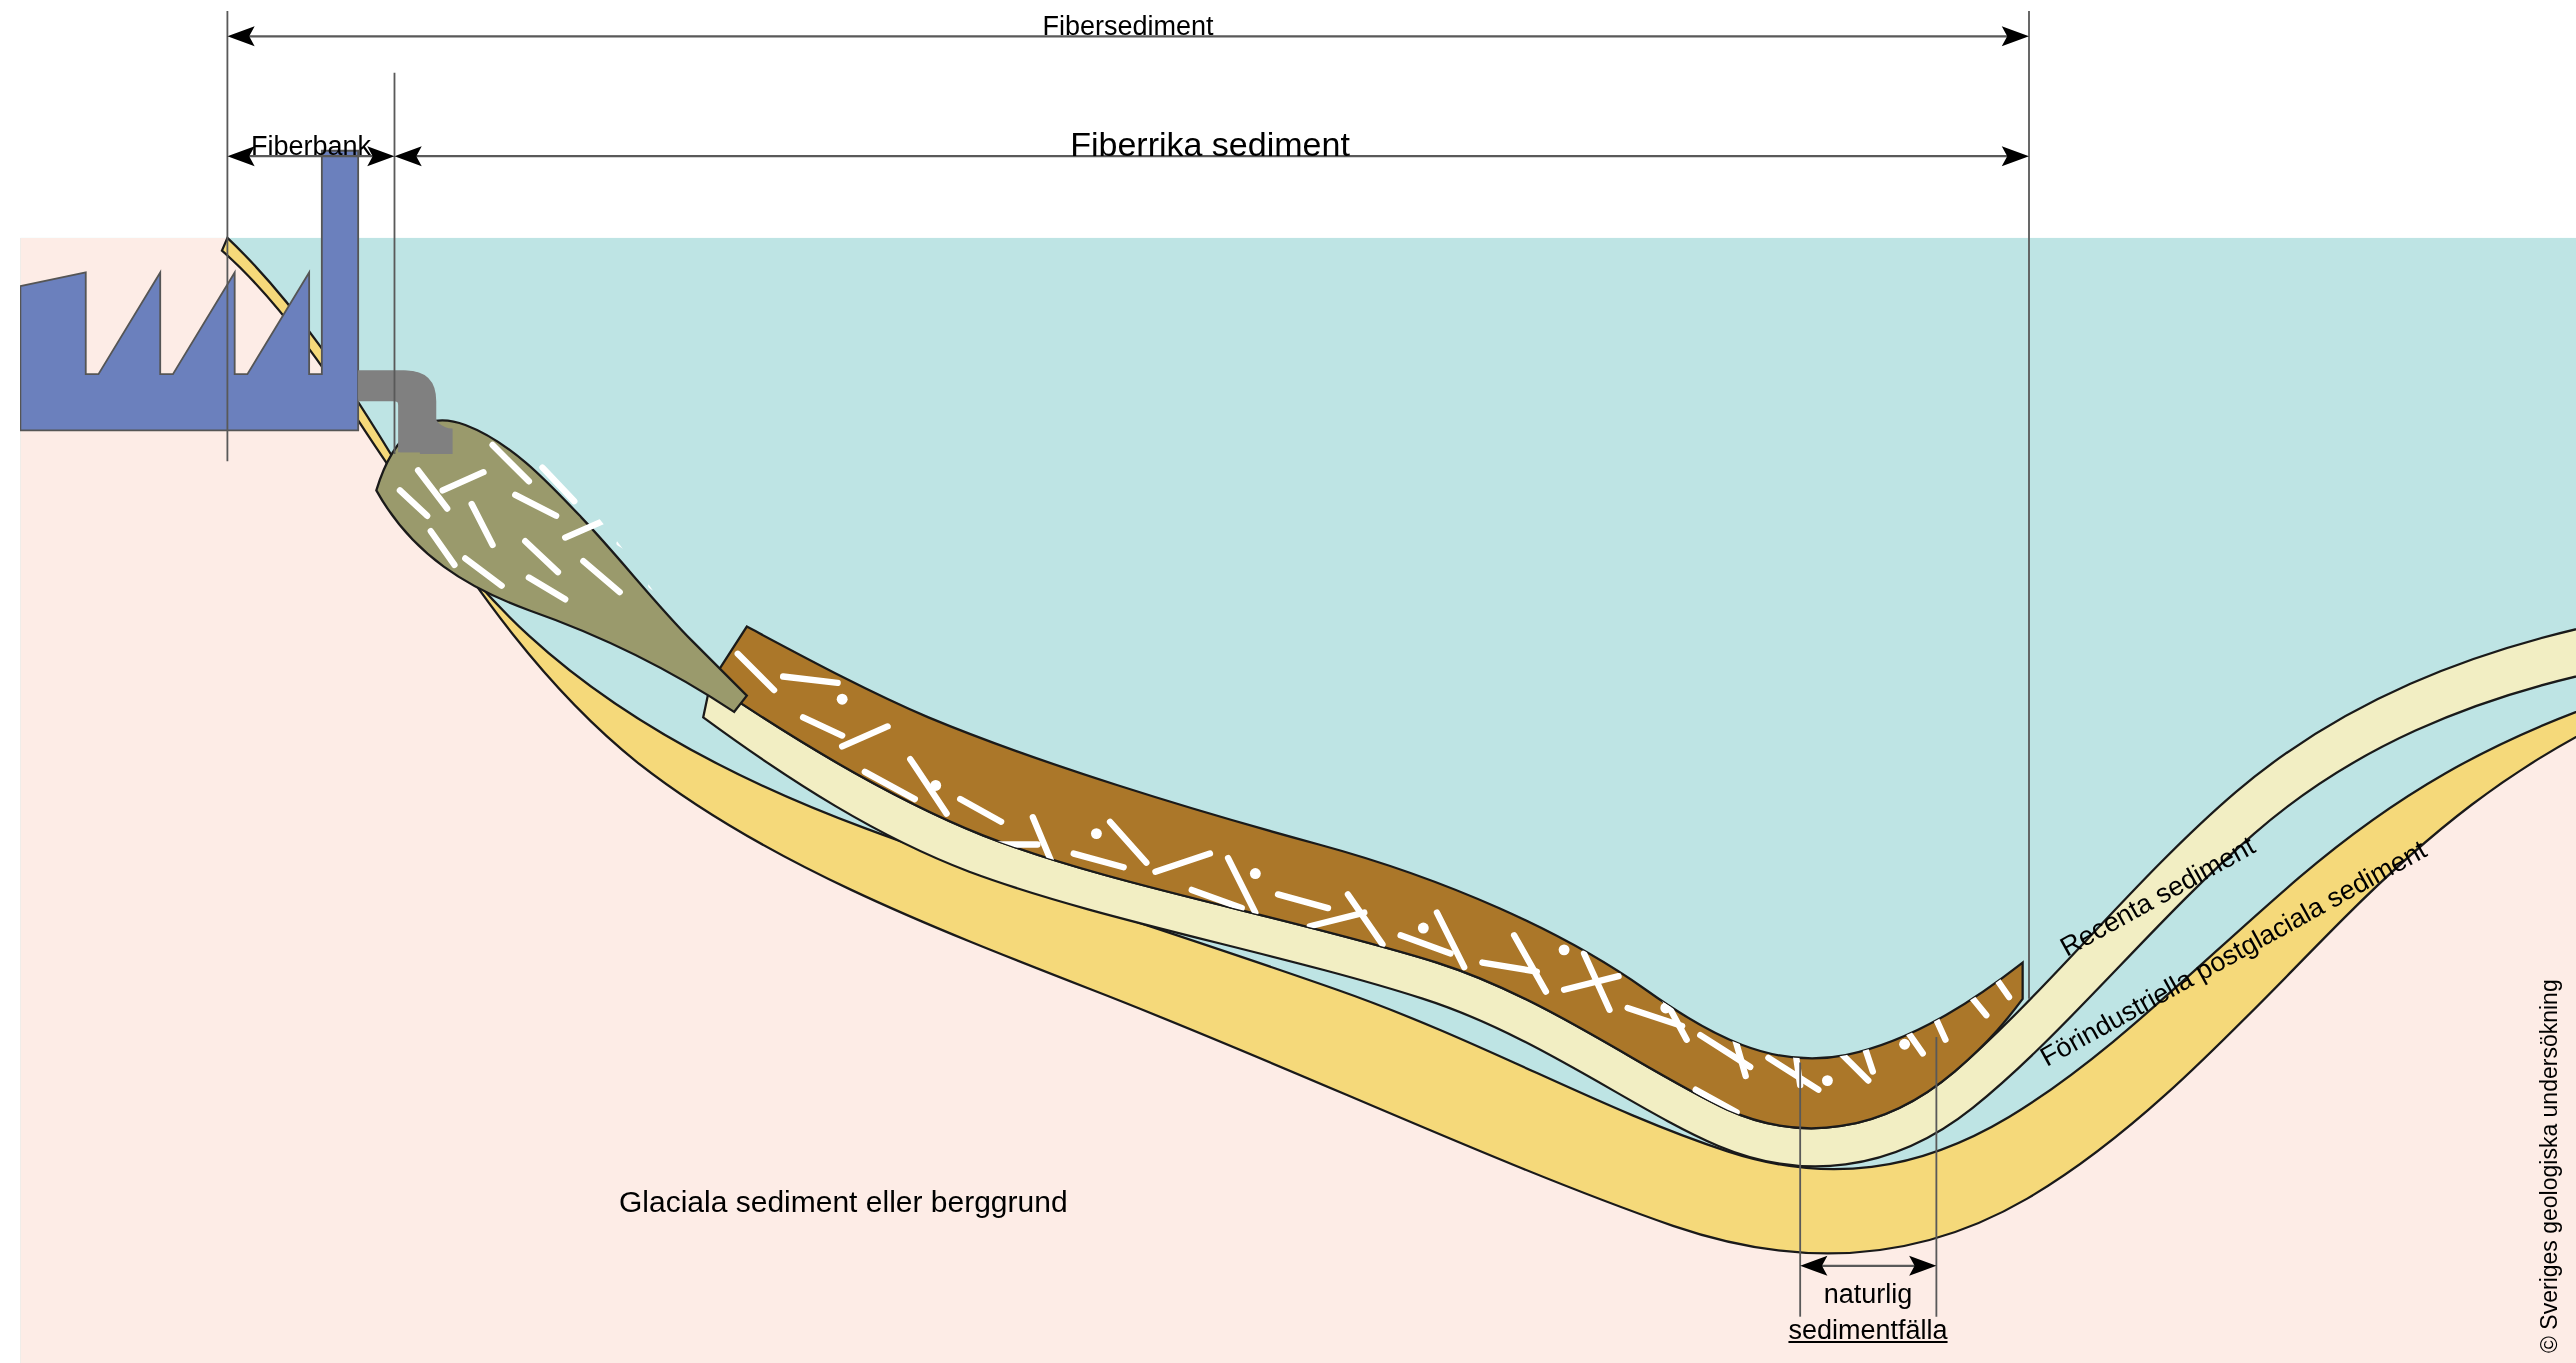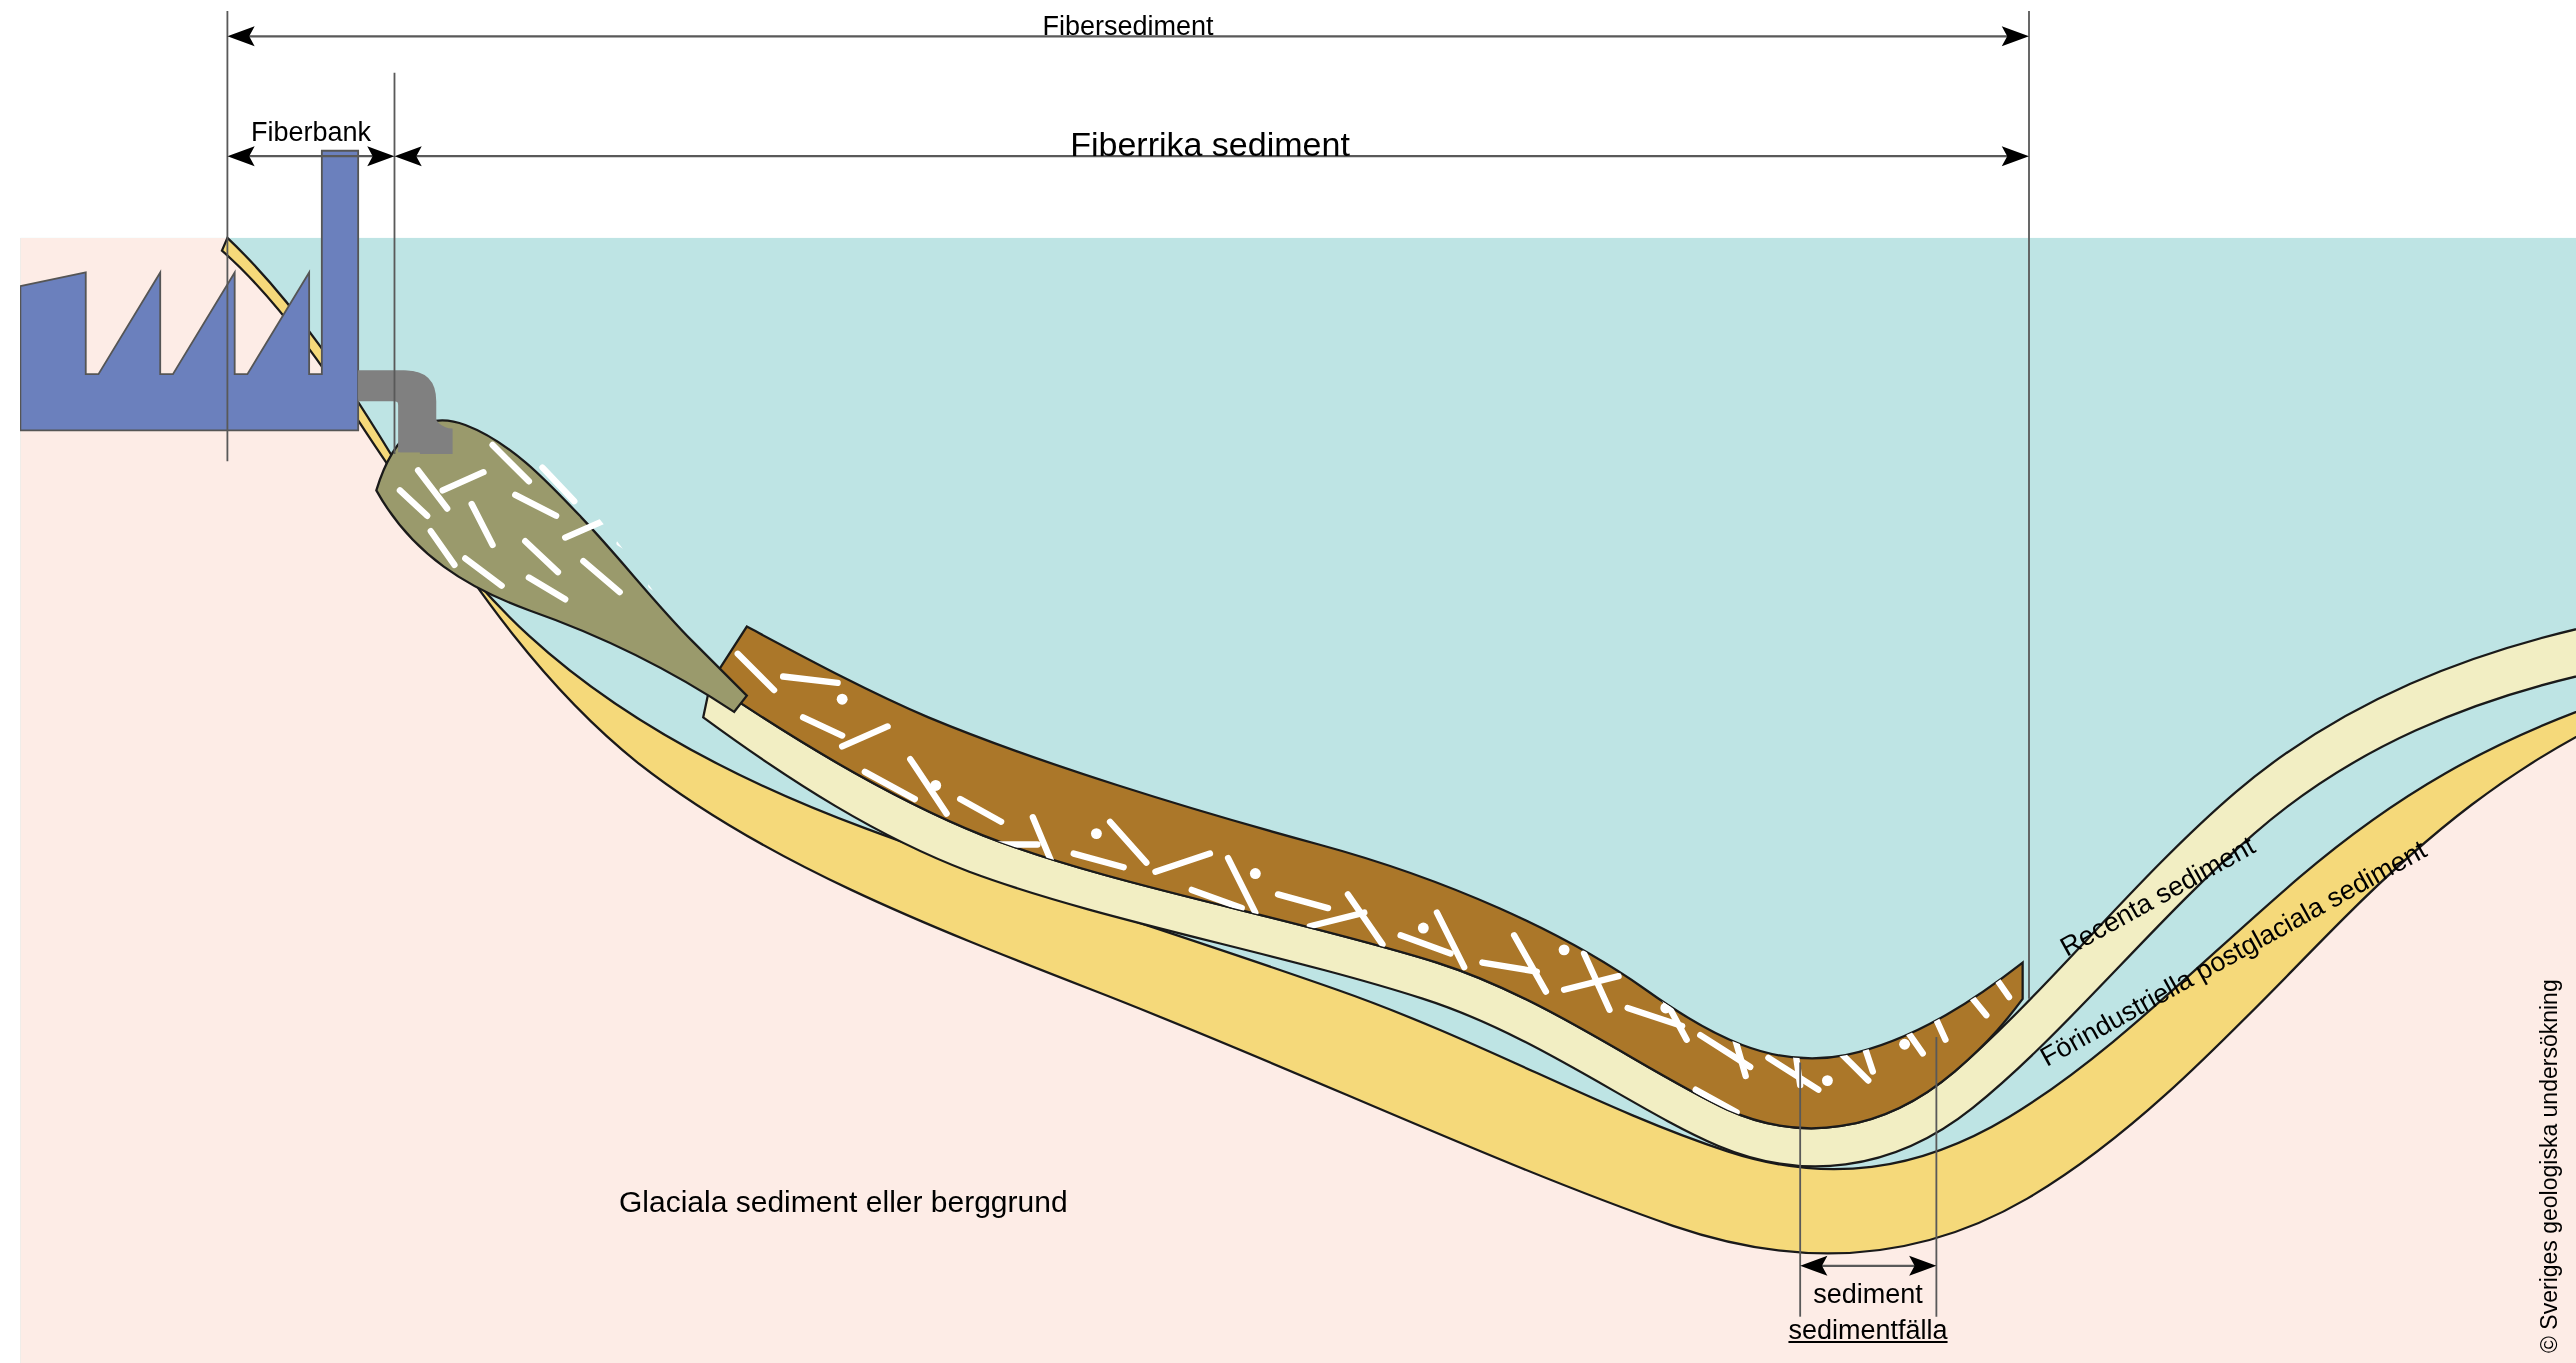--- a/index.html
+++ b/index.html
@@ -231,25 +231,25 @@
 
   <g>
     <line x1="1972" y1="1394" x2="2098" y2="1394" stroke="#595959" stroke-width="2.5"></line>
     <polygon points="1960,1394 1990,1383 1984,1394 1990,1405" fill="#000000"></polygon>
     <polygon points="2110,1394 2080,1383 2086,1394 2080,1405" fill="#000000"></polygon>
   </g>
 </svg>
 
 <div class="lbl" style="left:1108px;top:11px;transform:translateX(-50%);font-size:27px;">Fibersediment</div>
 
-<div class="lbl" style="left:291px;top:117px;transform:translateX(-50%);font-size:27px;">Fiberbank</div>
+<div class="lbl" style="left:291px;top:131px;transform:translateX(-50%);font-size:27px;">Fiberbank</div>
 
 <div class="lbl" style="left:1190px;top:125px;transform:translateX(-50%);font-size:34px;">Fiberrika sediment</div>
 
-<div class="lbl" style="left:1848px;top:1279px;transform:translateX(-50%);font-size:27px;">sediment</div>
+<div class="lbl" style="left:1848px;top:1279px;transform:translateX(-50%);font-size:27px;">naturlig</div>
 
 <div class="lbl" style="left:1848px;top:1315px;transform:translateX(-50%);font-size:27px;text-decoration:underline;">sedimentfälla</div>
 
 <div class="lbl" style="left:599px;top:1185px;font-size:30px;">Glaciala sediment eller berggrund</div>
 
 <div class="lbl" style="left:2035px;top:936px;font-size:27px;transform-origin:left top;transform:rotate(-29deg);">Recenta sediment</div>
 
 <div class="lbl" style="left:2015px;top:1046px;font-size:27px;transform-origin:left top;transform:rotate(-29deg);">Förindustriella postglaciala sediment</div>
 
 <div class="lbl" style="left:2543px;top:1326px;font-size:23px;transform-origin:left bottom;transform:rotate(-90deg);">© Sveriges geologiska undersökning</div>

